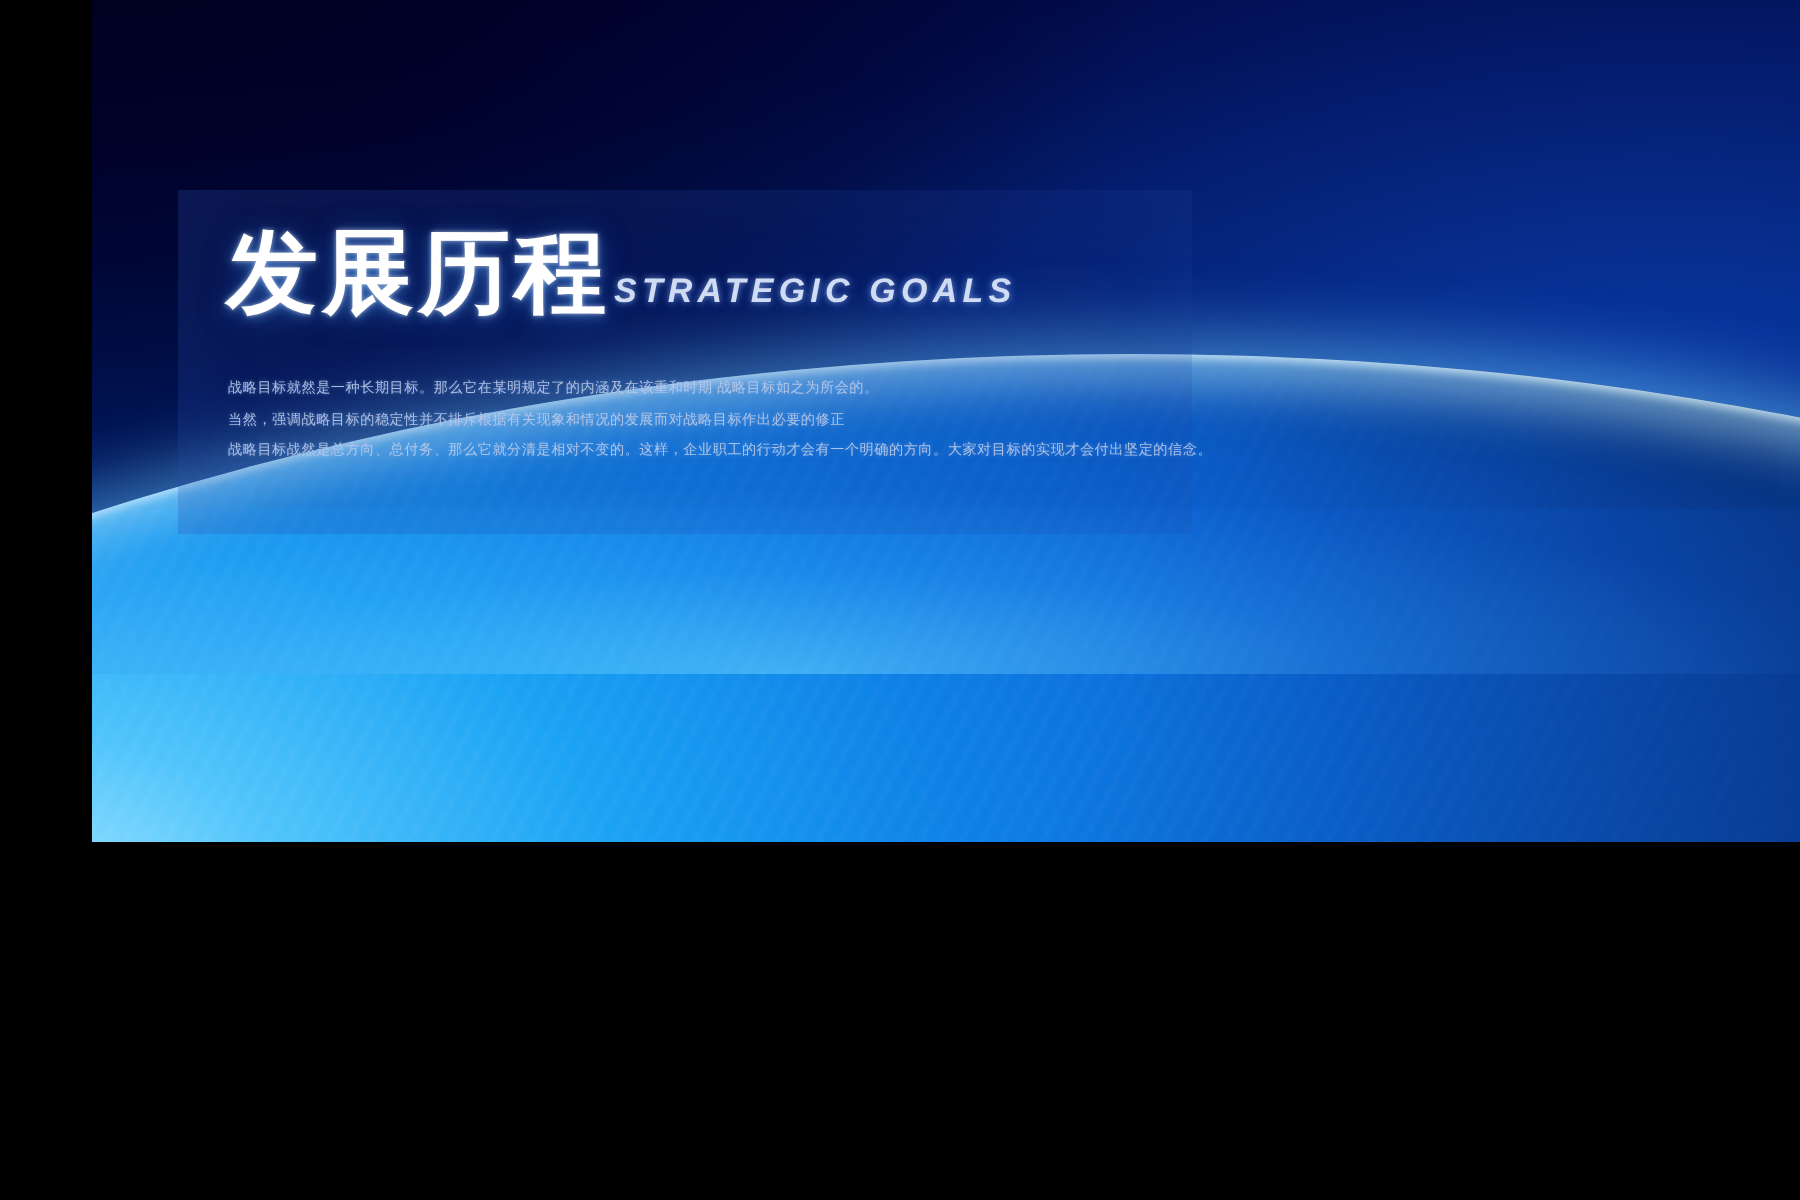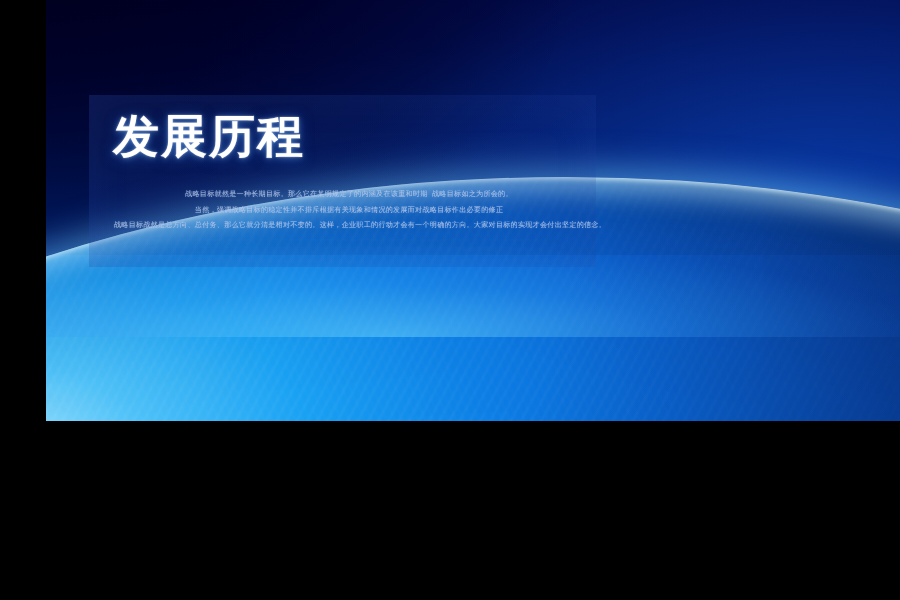--- a/index.html
+++ b/index.html
@@ -275,29 +275,28 @@
     white-space: nowrap;
   }
 
   .body-copy {
     position: absolute;
     left: 25px;
     top: 92px;
     width: 470px;
   }
   .body-line {
-    font-family: Liberation Mono, monospace;
+    font-family: Liberation Sans, sans-serif;
     font-size: 7.1px;
     line-height: 15.5px;
     letter-spacing: 0.25px;
     color: #b9c9e8;
     white-space: nowrap;
     opacity: 0.92;
     text-shadow: 0 0 2px rgba(130,175,245,0.55);
-    text-align: center;
   }
 </style>
 </head>
 <body>
 
 <div id="stage">
 
   <div class="space-base"></div>
   <div class="space-glow-right"></div>
   <div class="space-glow-limb"></div>
@@ -324,20 +323,21 @@
     <div class="earth-texture"></div>
     <div class="earth-terminator"></div>
     <div class="earth-rim"></div>
   </div>
   <div class="earth-halo"></div>
 
   <div class="text-panel">
 
     <div class="title-row">
       <span class="title-cn">发展历程</span>
+      <span class="title-en">STRATEGIC GOALS</span>
     </div>
 
     <div class="body-copy" id="body-copy">
         <div class="body-line">战略目标就然是一种长期目标。那么它在某明规定了的内涵及在该重和时期 战略目标如之为所会的。</div>
         <div class="body-line">当然，强调战略目标的稳定性并不排斥根据有关现象和情况的发展而对战略目标作出必要的修正</div>
         <div class="body-line">战略目标战然是总方向、总付务、那么它就分清是相对不变的。这样，企业职工的行动才会有一个明确的方向。大家对目标的实现才会付出坚定的信念。</div>
       </div>
 
   </div>
 

